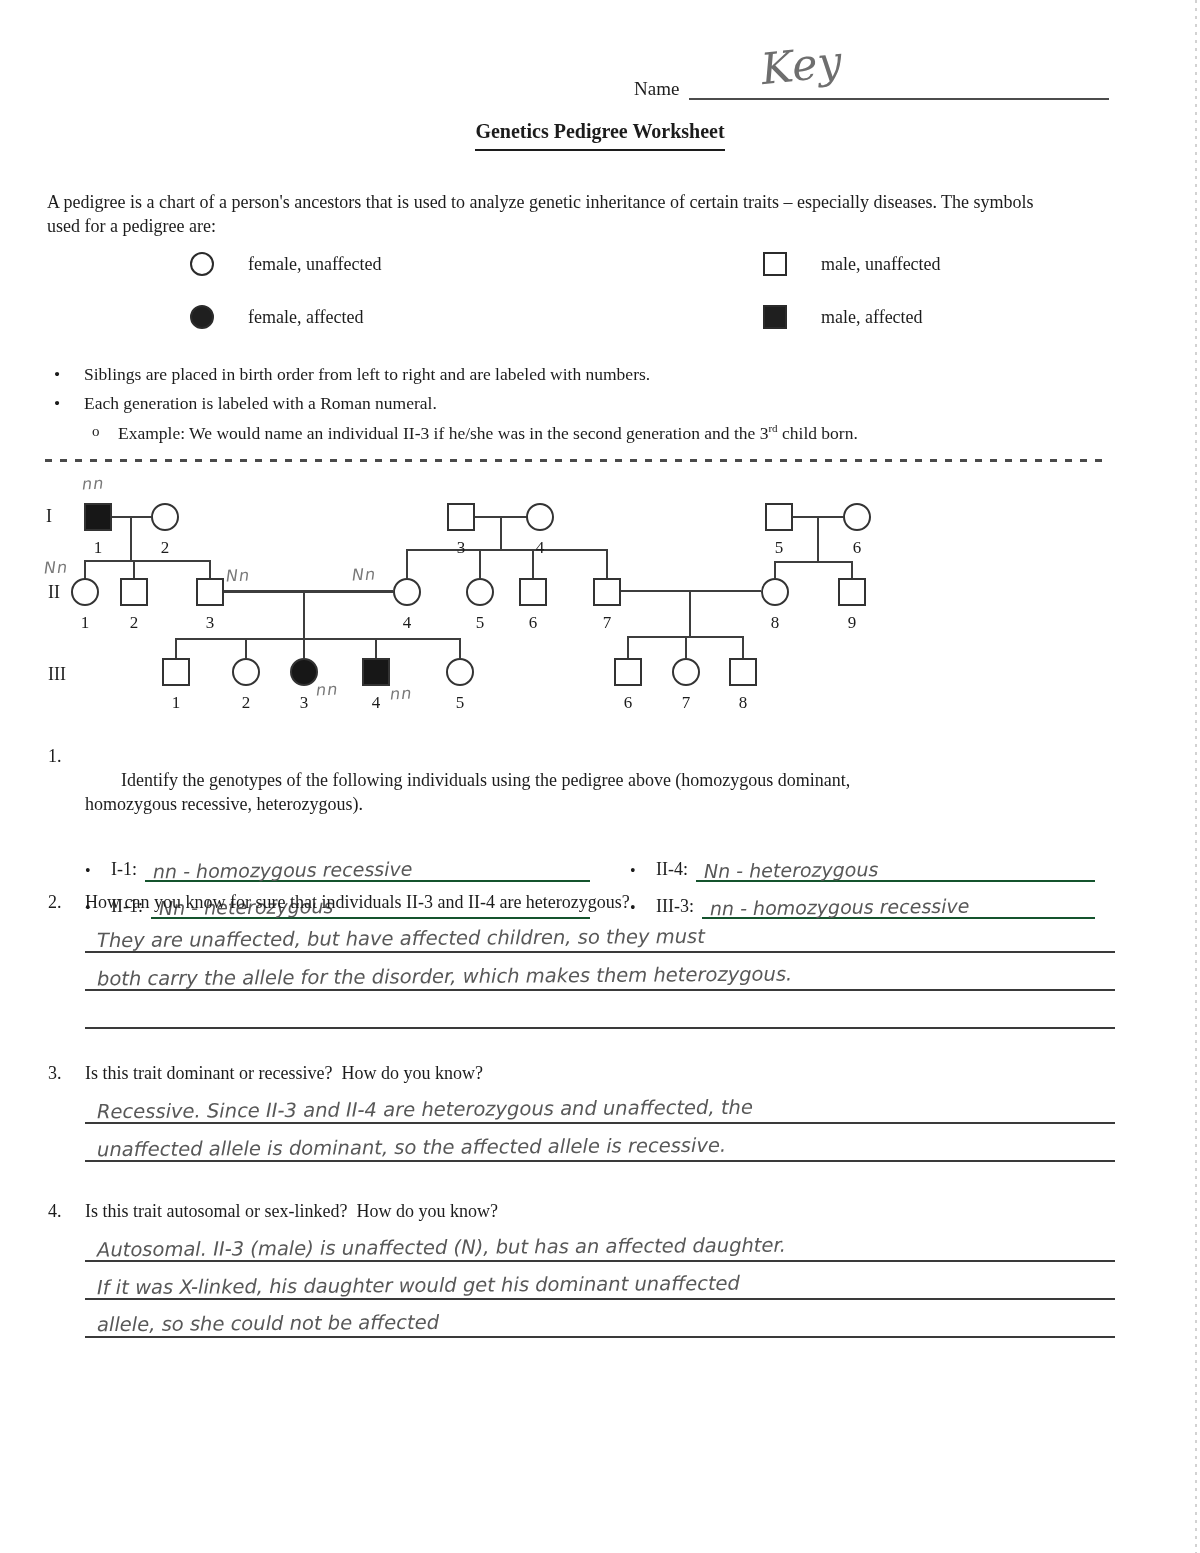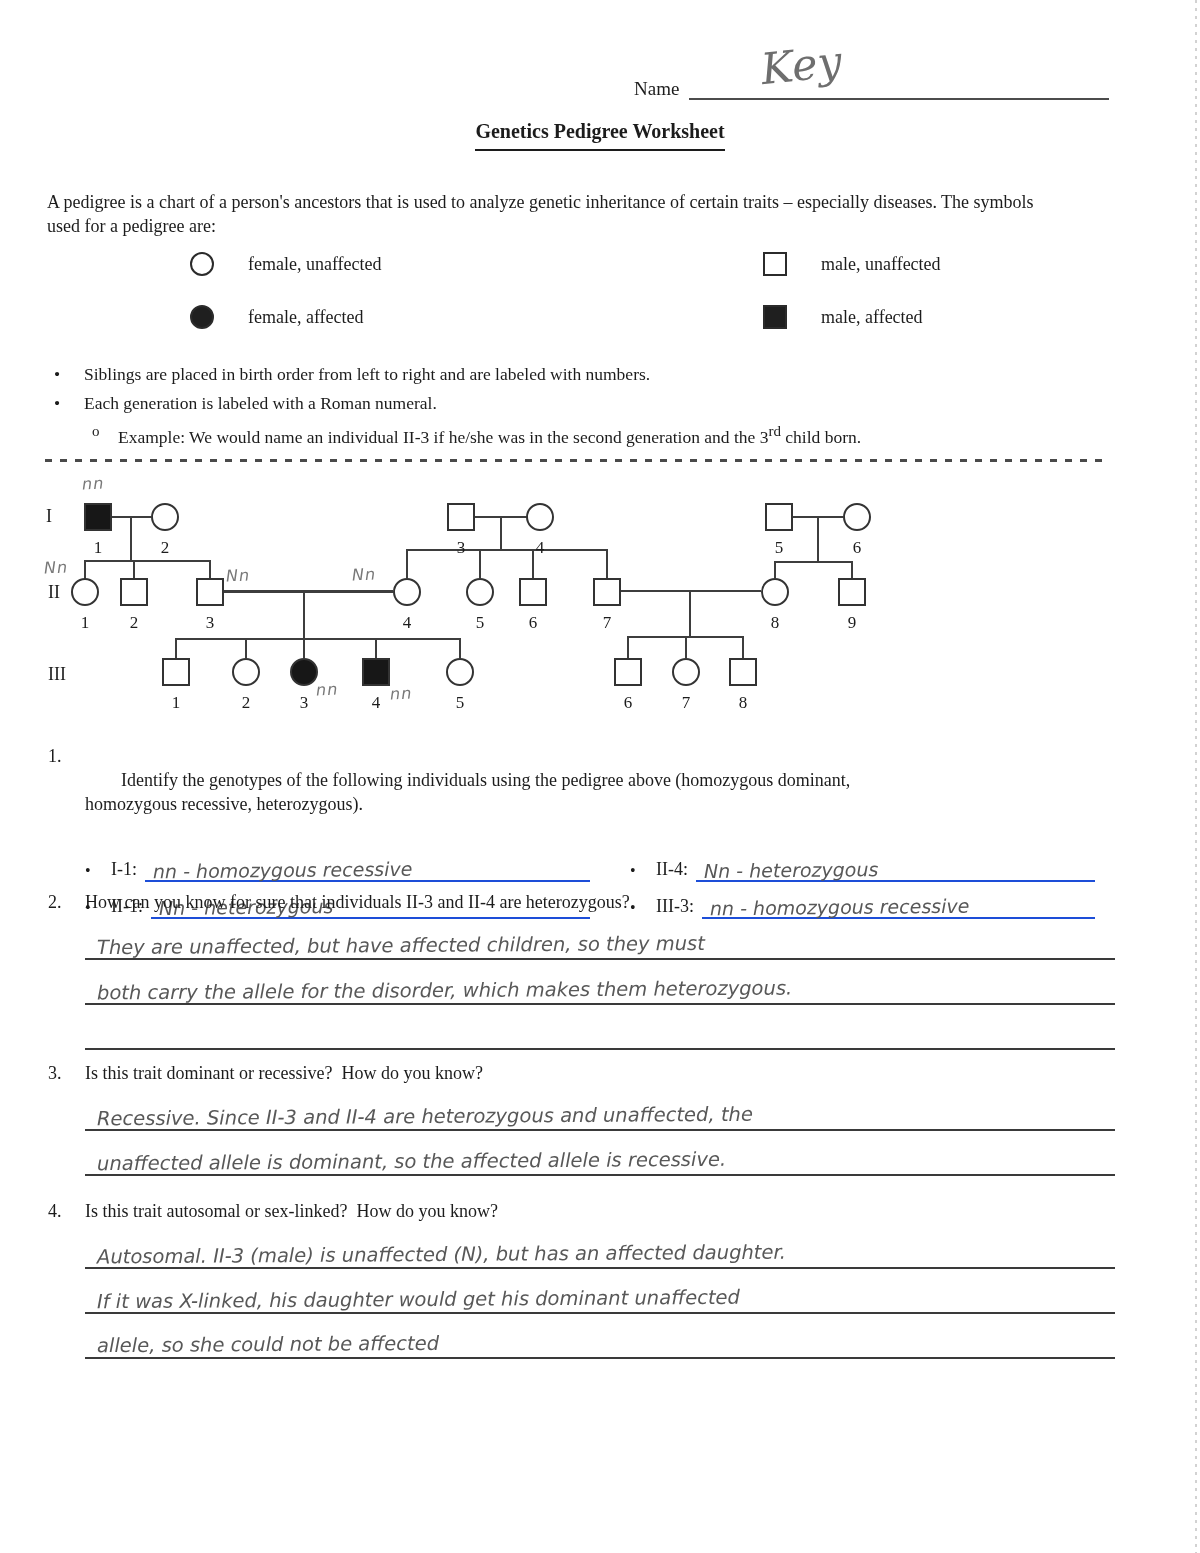--- a/index.html
+++ b/index.html
@@ -23,21 +23,21 @@
   .sym{width:24px;height:24px;box-sizing:border-box;border:2px solid #2b2b2b;background:#fff;}
   .sym.circ{border-radius:50%;}
   .sym.filled{background:#1f1f1f;}
   .lg-label{font-size:18px;}
   
   .bullets{position:absolute;left:48px;top:364px;width:1100px;font-size:17.5px;}
   .b-row{display:flex;margin-bottom:7px;line-height:1.25;}
   .b-dot{width:36px;padding-left:6px;box-sizing:border-box;}
   .b-row.sub{margin-left:40px;}
   .b-o{width:30px;padding-left:4px;box-sizing:border-box;font-size:15px;}
-  sup{font-size:15px;}
+  sup{font-size:11px;}
   .dashes{position:absolute;left:45px;top:459px;width:1062px;height:3px;
         background:repeating-linear-gradient(to right,#4a4a4a 0 7px,transparent 7px 15px);}
   
   .pedigree{position:absolute;left:0;top:470px;width:1200px;height:268px;}
   .pl{position:absolute;background:#3d3d3d;}
   .psym{position:absolute;width:28px;height:28px;box-sizing:border-box;border:2.5px solid #333;background:#fff;}
   .psym.circ{border-radius:50%;}
   .psym.filled{background:#171717;}
   .pnum{position:absolute;width:28px;text-align:center;font-size:17px;}
   .pgen{position:absolute;font-size:18px;}
@@ -46,24 +46,24 @@
   
   .q{position:absolute;left:48px;width:1092px;font-size:18px;}
   .q-head{display:flex;line-height:1.33;}
   .q-num{width:37px;flex:0 0 37px;}
   .q-text{flex:1;white-space:pre-wrap;}
   .q1-grid{margin-left:37px;margin-top:9px;display:grid;grid-template-columns:505px 465px;
         column-gap:40px;row-gap:5px;}
   .q1-item{display:flex;align-items:flex-end;}
   .q1-bullet{width:26px;flex:0 0 26px;font-size:16px;padding-bottom:2px;}
   .q1-label{margin-right:8px;white-space:nowrap;padding-bottom:2px;}
-  .q1-line{flex:1;border-bottom:2px solid #1d4ed8;position:relative;height:30px;}
+  .q1-line{flex:1;border-bottom:2px solid #14532d;position:relative;height:30px;}
   .q1-ans{position:absolute;left:8px;bottom:-1px;font-size:19px;white-space:nowrap;
         display:inline-block;transform:rotate(-0.6deg);}
-  .ans-line{margin-left:37px;margin-top:9px;width:1030px;height:34px;
+  .ans-line{margin-left:37px;margin-top:2px;width:1030px;height:34px;
         border-bottom:2px solid #3a3a3a;position:relative;}
   .ans-text{position:absolute;left:12px;bottom:1px;font-size:19.5px;white-space:nowrap;
         display:inline-block;transform:rotate(-0.4deg);}
   .q2{top:891px;} .q3{top:1062px;} .q4{top:1200px;} .q1{top:745px;}
 </style>
 </head>
 <body>
 
 <div class="page">
   <div class="edge-artifact"></div>

